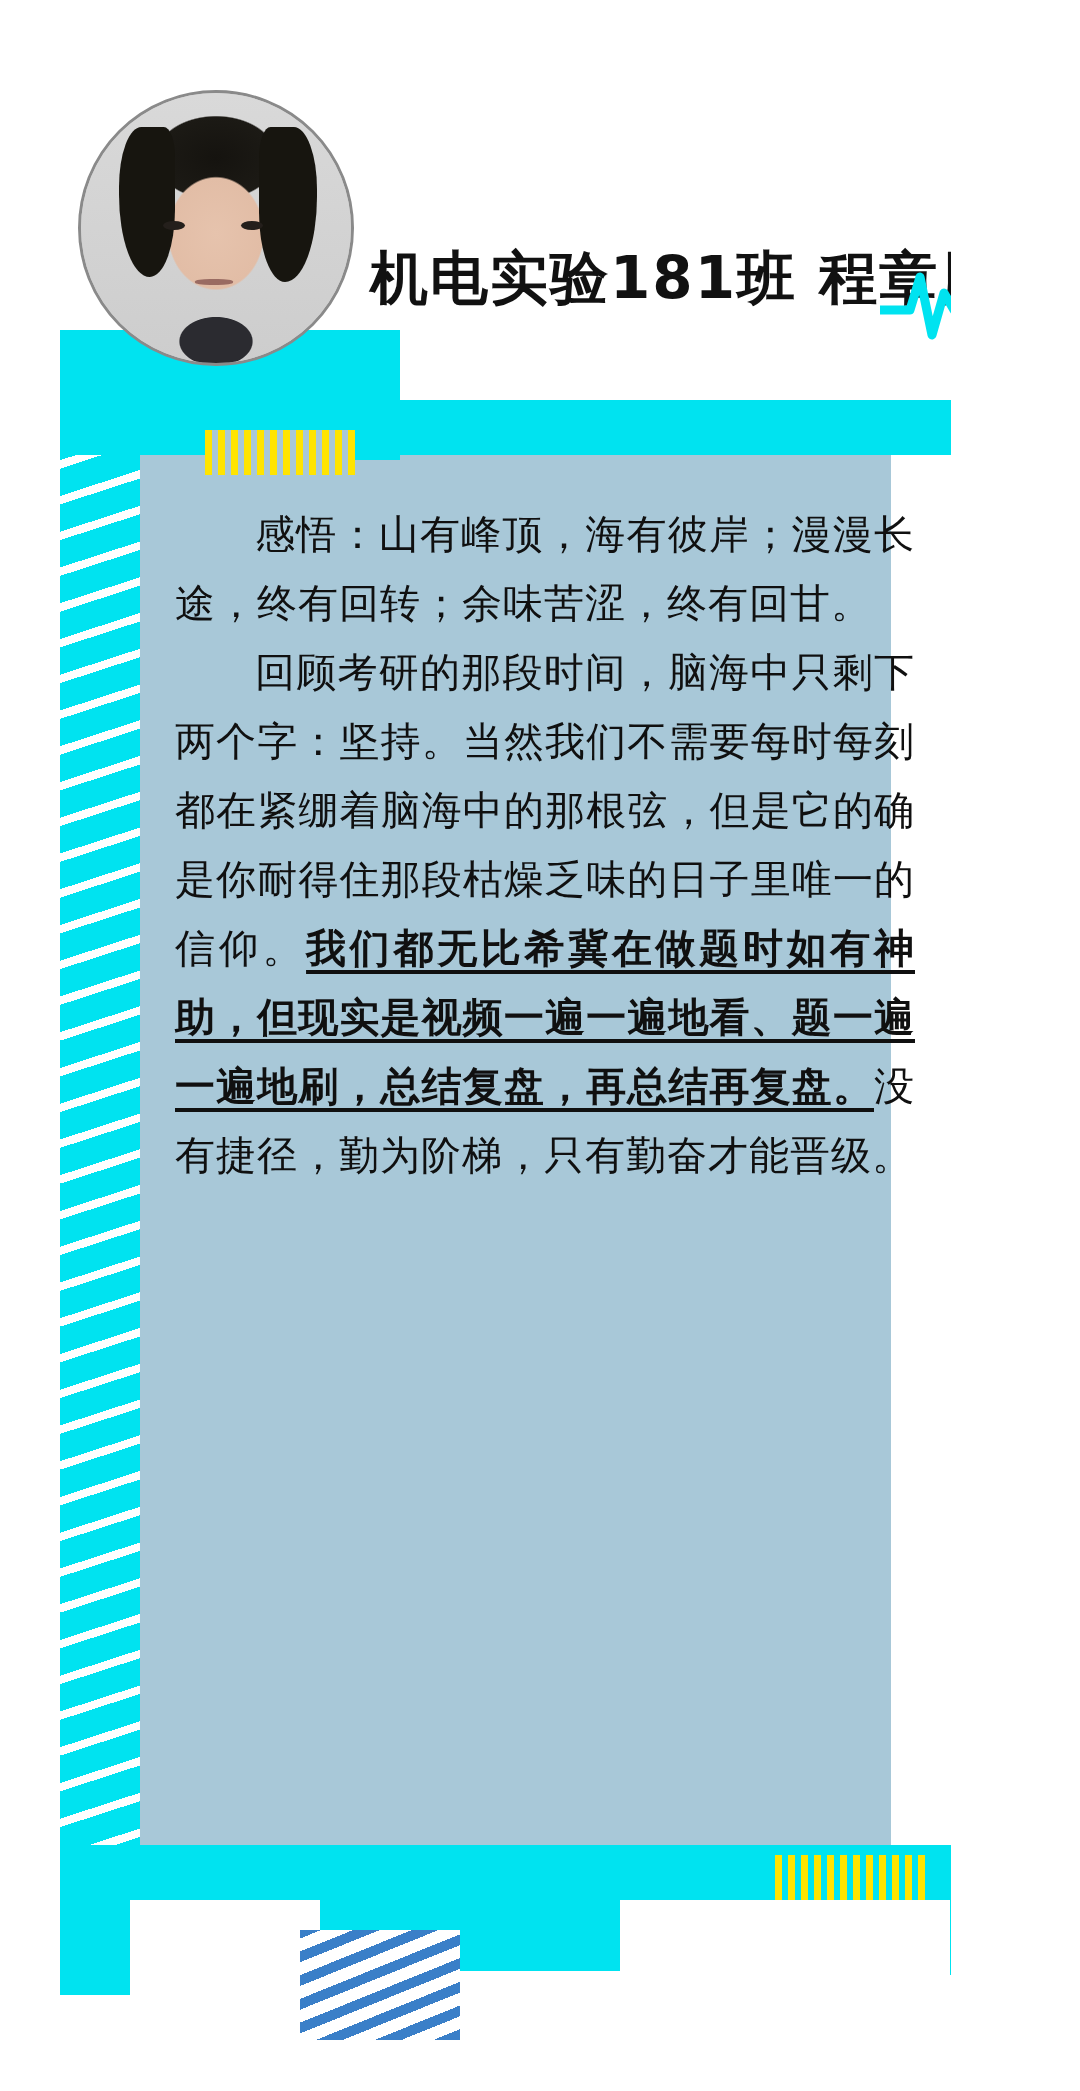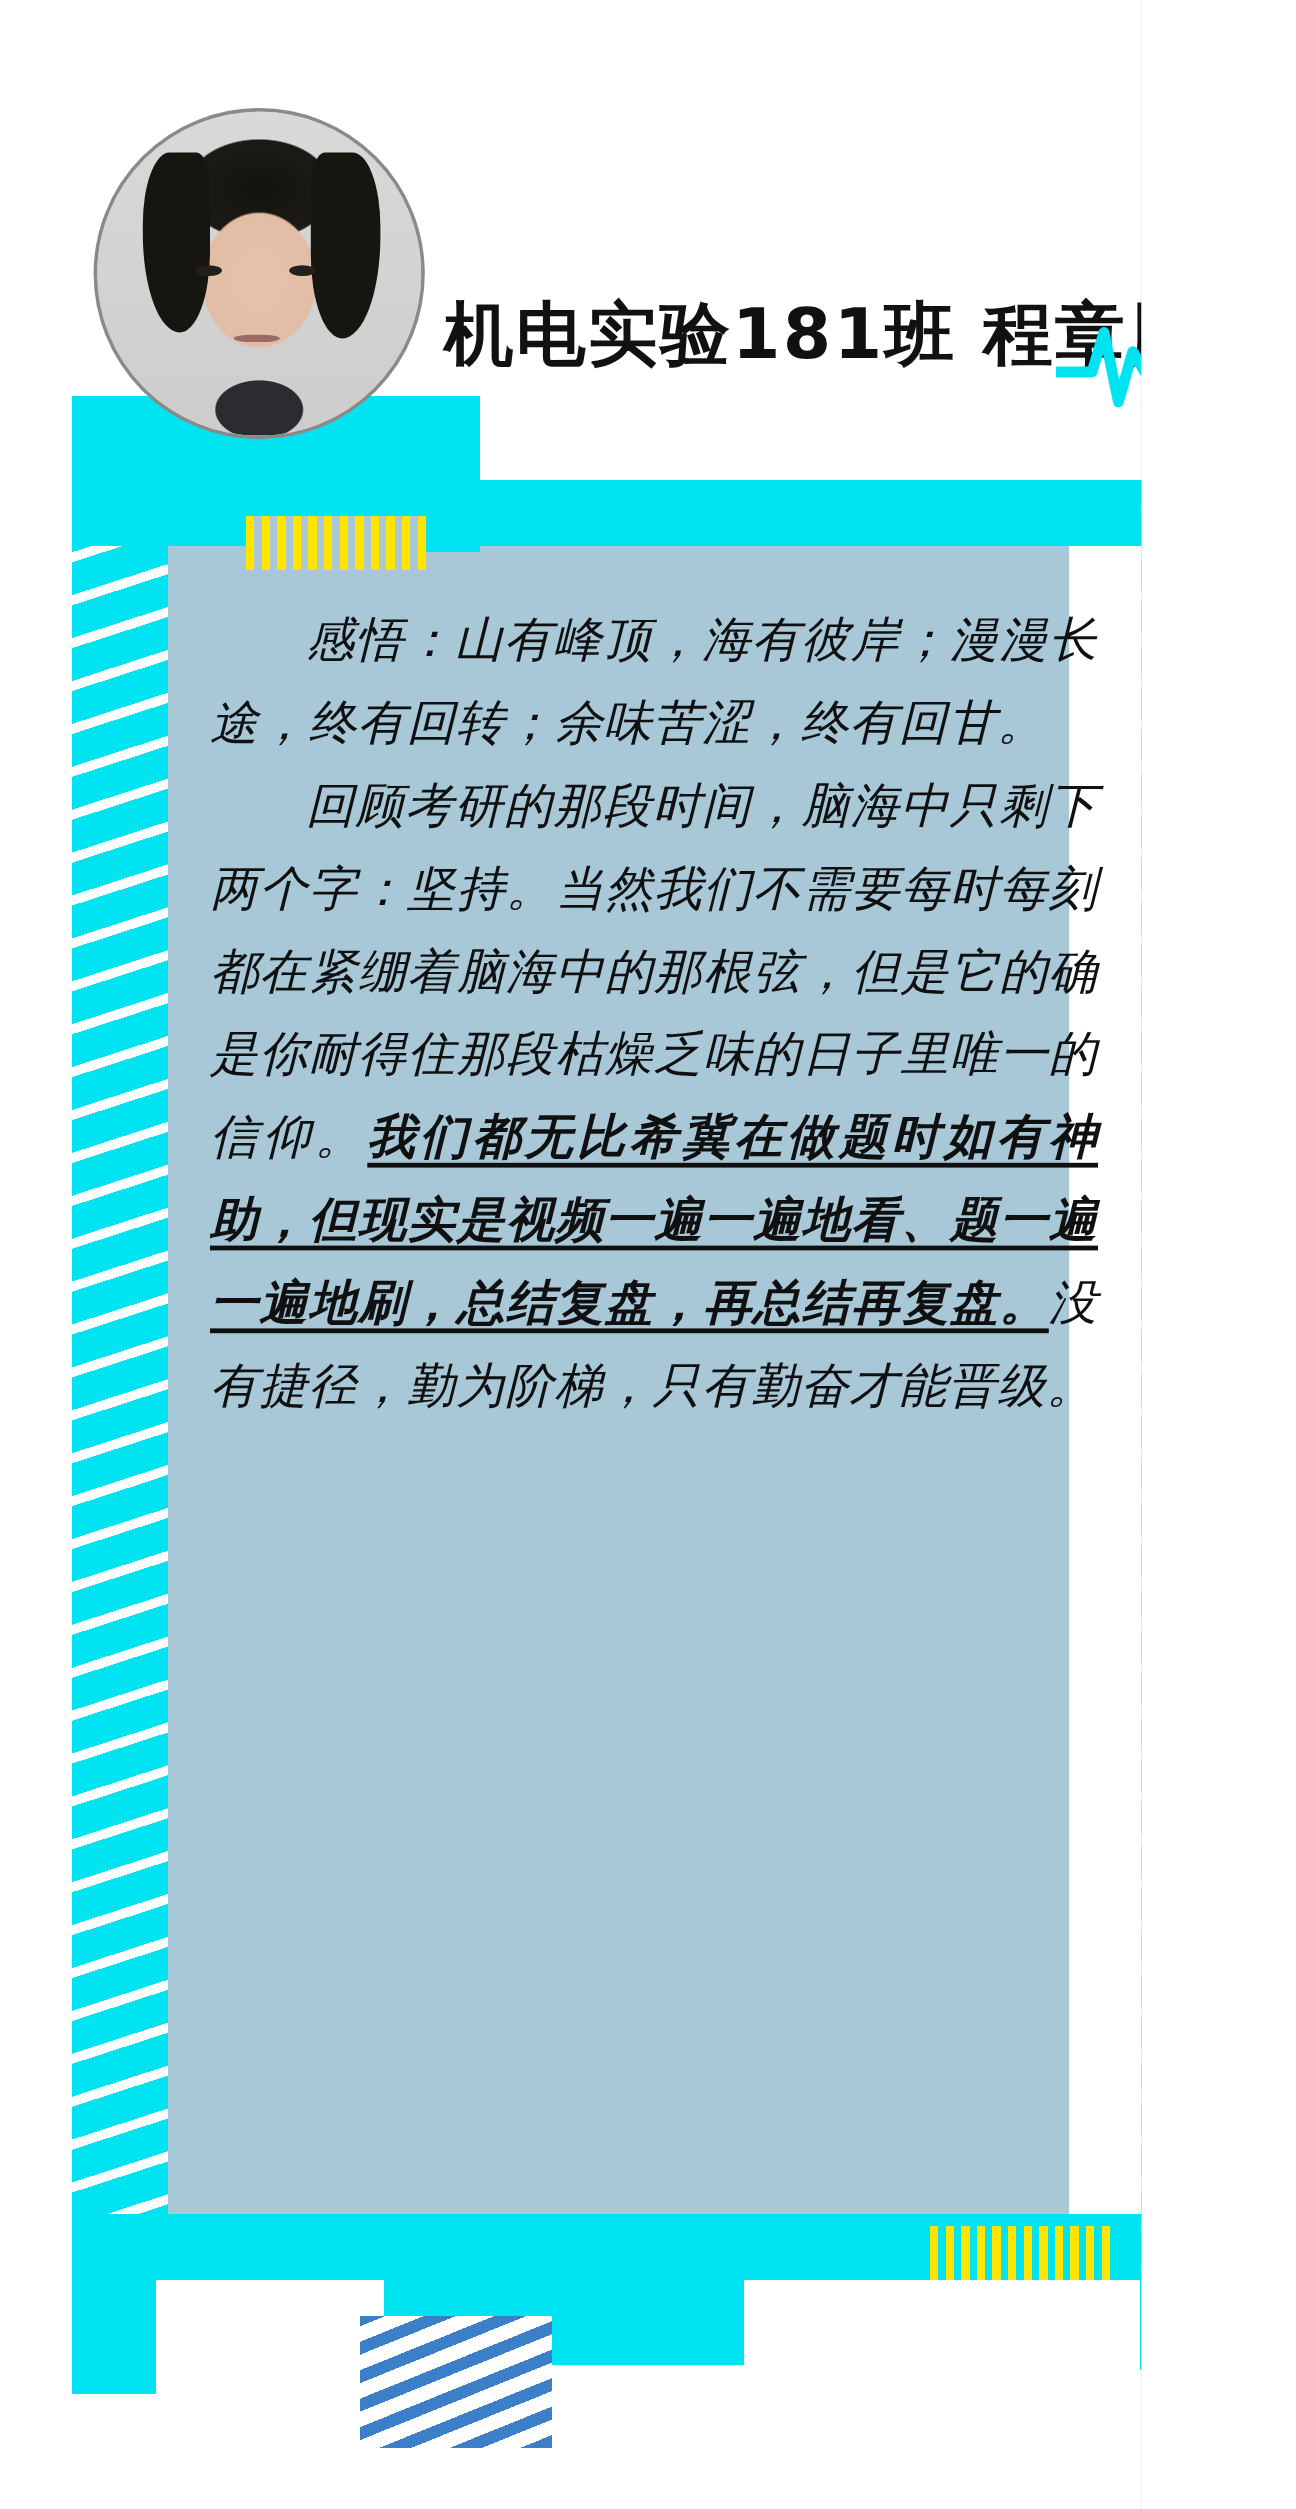--- a/index.html
+++ b/index.html
@@ -278,21 +278,20 @@
     left: 175px;
     top: 500px;
     width: 740px;
     font-size: 40px;
     line-height: 69px;
     color: #101010;
     font-family: "DejaVu Sans", "Liberation Sans", sans-serif;
     text-align: justify;
     text-justify: inter-ideograph;
     letter-spacing: 1px;
-    font-style: italic;
   }
   .body-text p {
     margin: 0;
     text-indent: 2em;
   }
   .hl {
     font-weight: bold;
     text-decoration: underline;
     text-underline-offset: 8px;
   }

